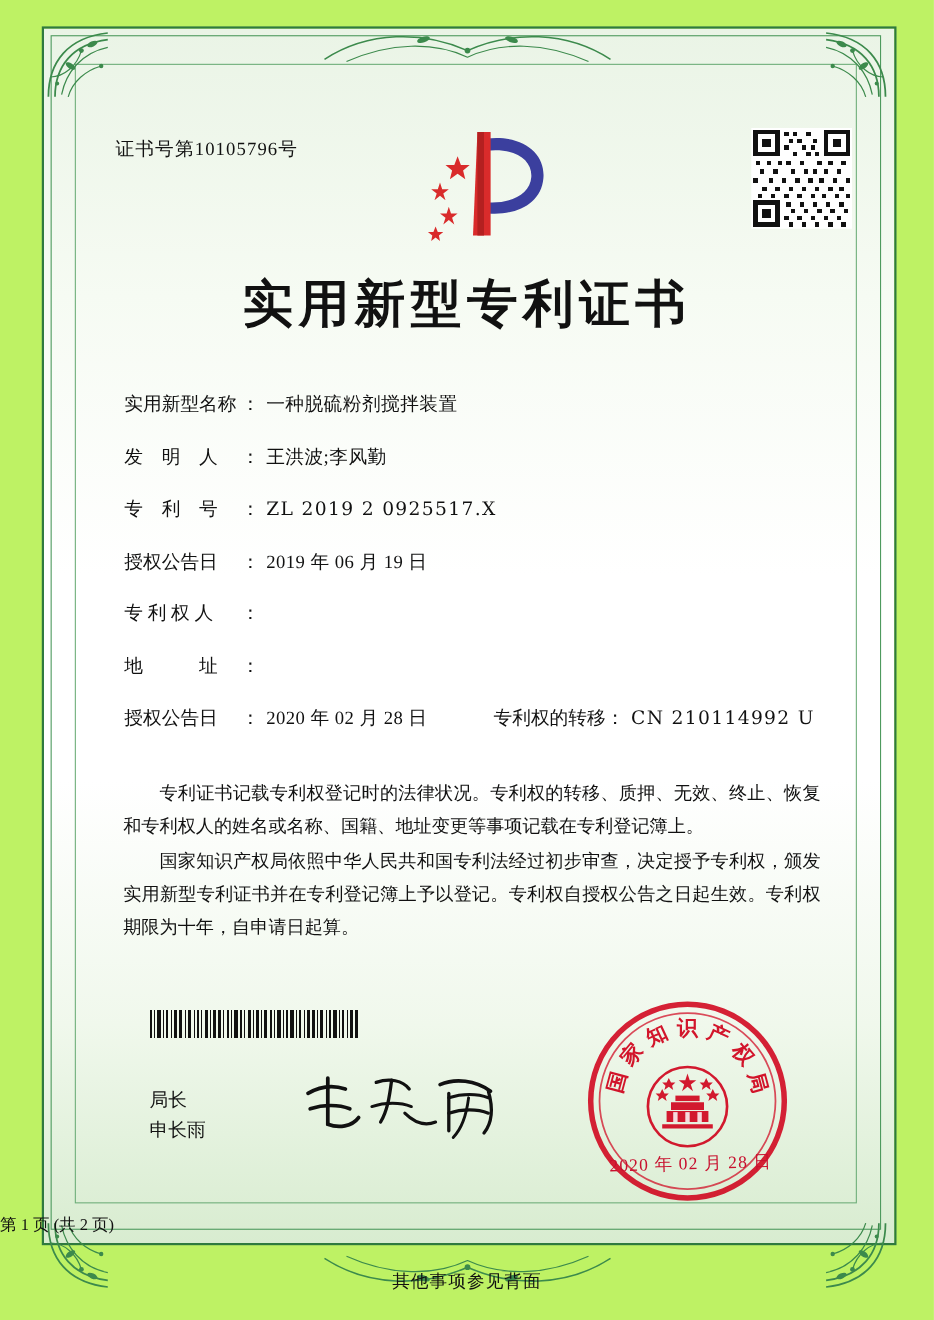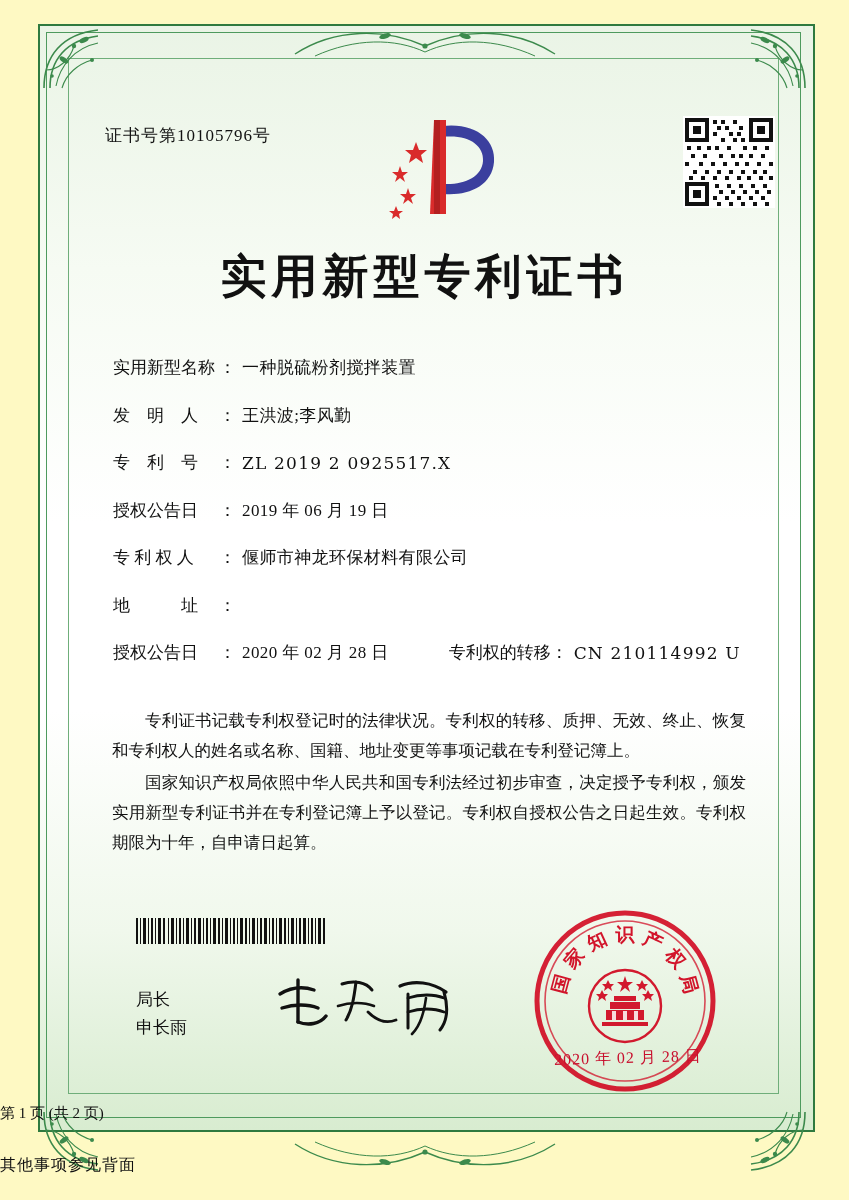--- a/index.html
+++ b/index.html
@@ -12,21 +12,21 @@
     height: 1200px;
     font-family: "Liberation Serif", serif;
     color: #1a1a1a;
     overflow: hidden;
   }
 
   .page {
     position: relative;
     width: 849px;
     height: 1200px;
-    background: #fef9c3;
+    background: #bef264;
   }
 
   
   .frame-outer {
     position: absolute;
     left: 38px;
     top: 24px;
     width: 773px;
     height: 1104px;
     border: 2px solid #2f7a3f;
@@ -220,20 +220,21 @@
     position: absolute;
     left: 0; right: 0;
     top: 1104px;
     font-size: 15px;
     color: #111;
   }
   .back-note {
     position: absolute;
     left: 0; right: 0;
     top: 1155px;
+    text-align: center;
     font-size: 16px;
     color: #111;
     letter-spacing: 1px;
   }
 </style>
 </head>
 <body>
 
 <div class="page">
 
@@ -475,21 +476,20 @@
 
     <div class="row">
       <span class="lbl">授权公告日</span>
       <span class="colon">：</span>
       <span class="val">2019 年 06 月 19 日</span>
     </div>
 
     <div class="row">
       <span class="lbl spread">专 利 权 人</span>
       <span class="colon">：</span>
-      <span class="val">偃师市神龙环保材料有限公司</span>
     </div>
 
     <div class="row">
       <span class="lbl spread">地　　　址</span>
       <span class="colon">：</span>
     </div>
 
     <div class="row dual">
       <span class="lbl">授权公告日</span>
       <span class="colon">：</span>

